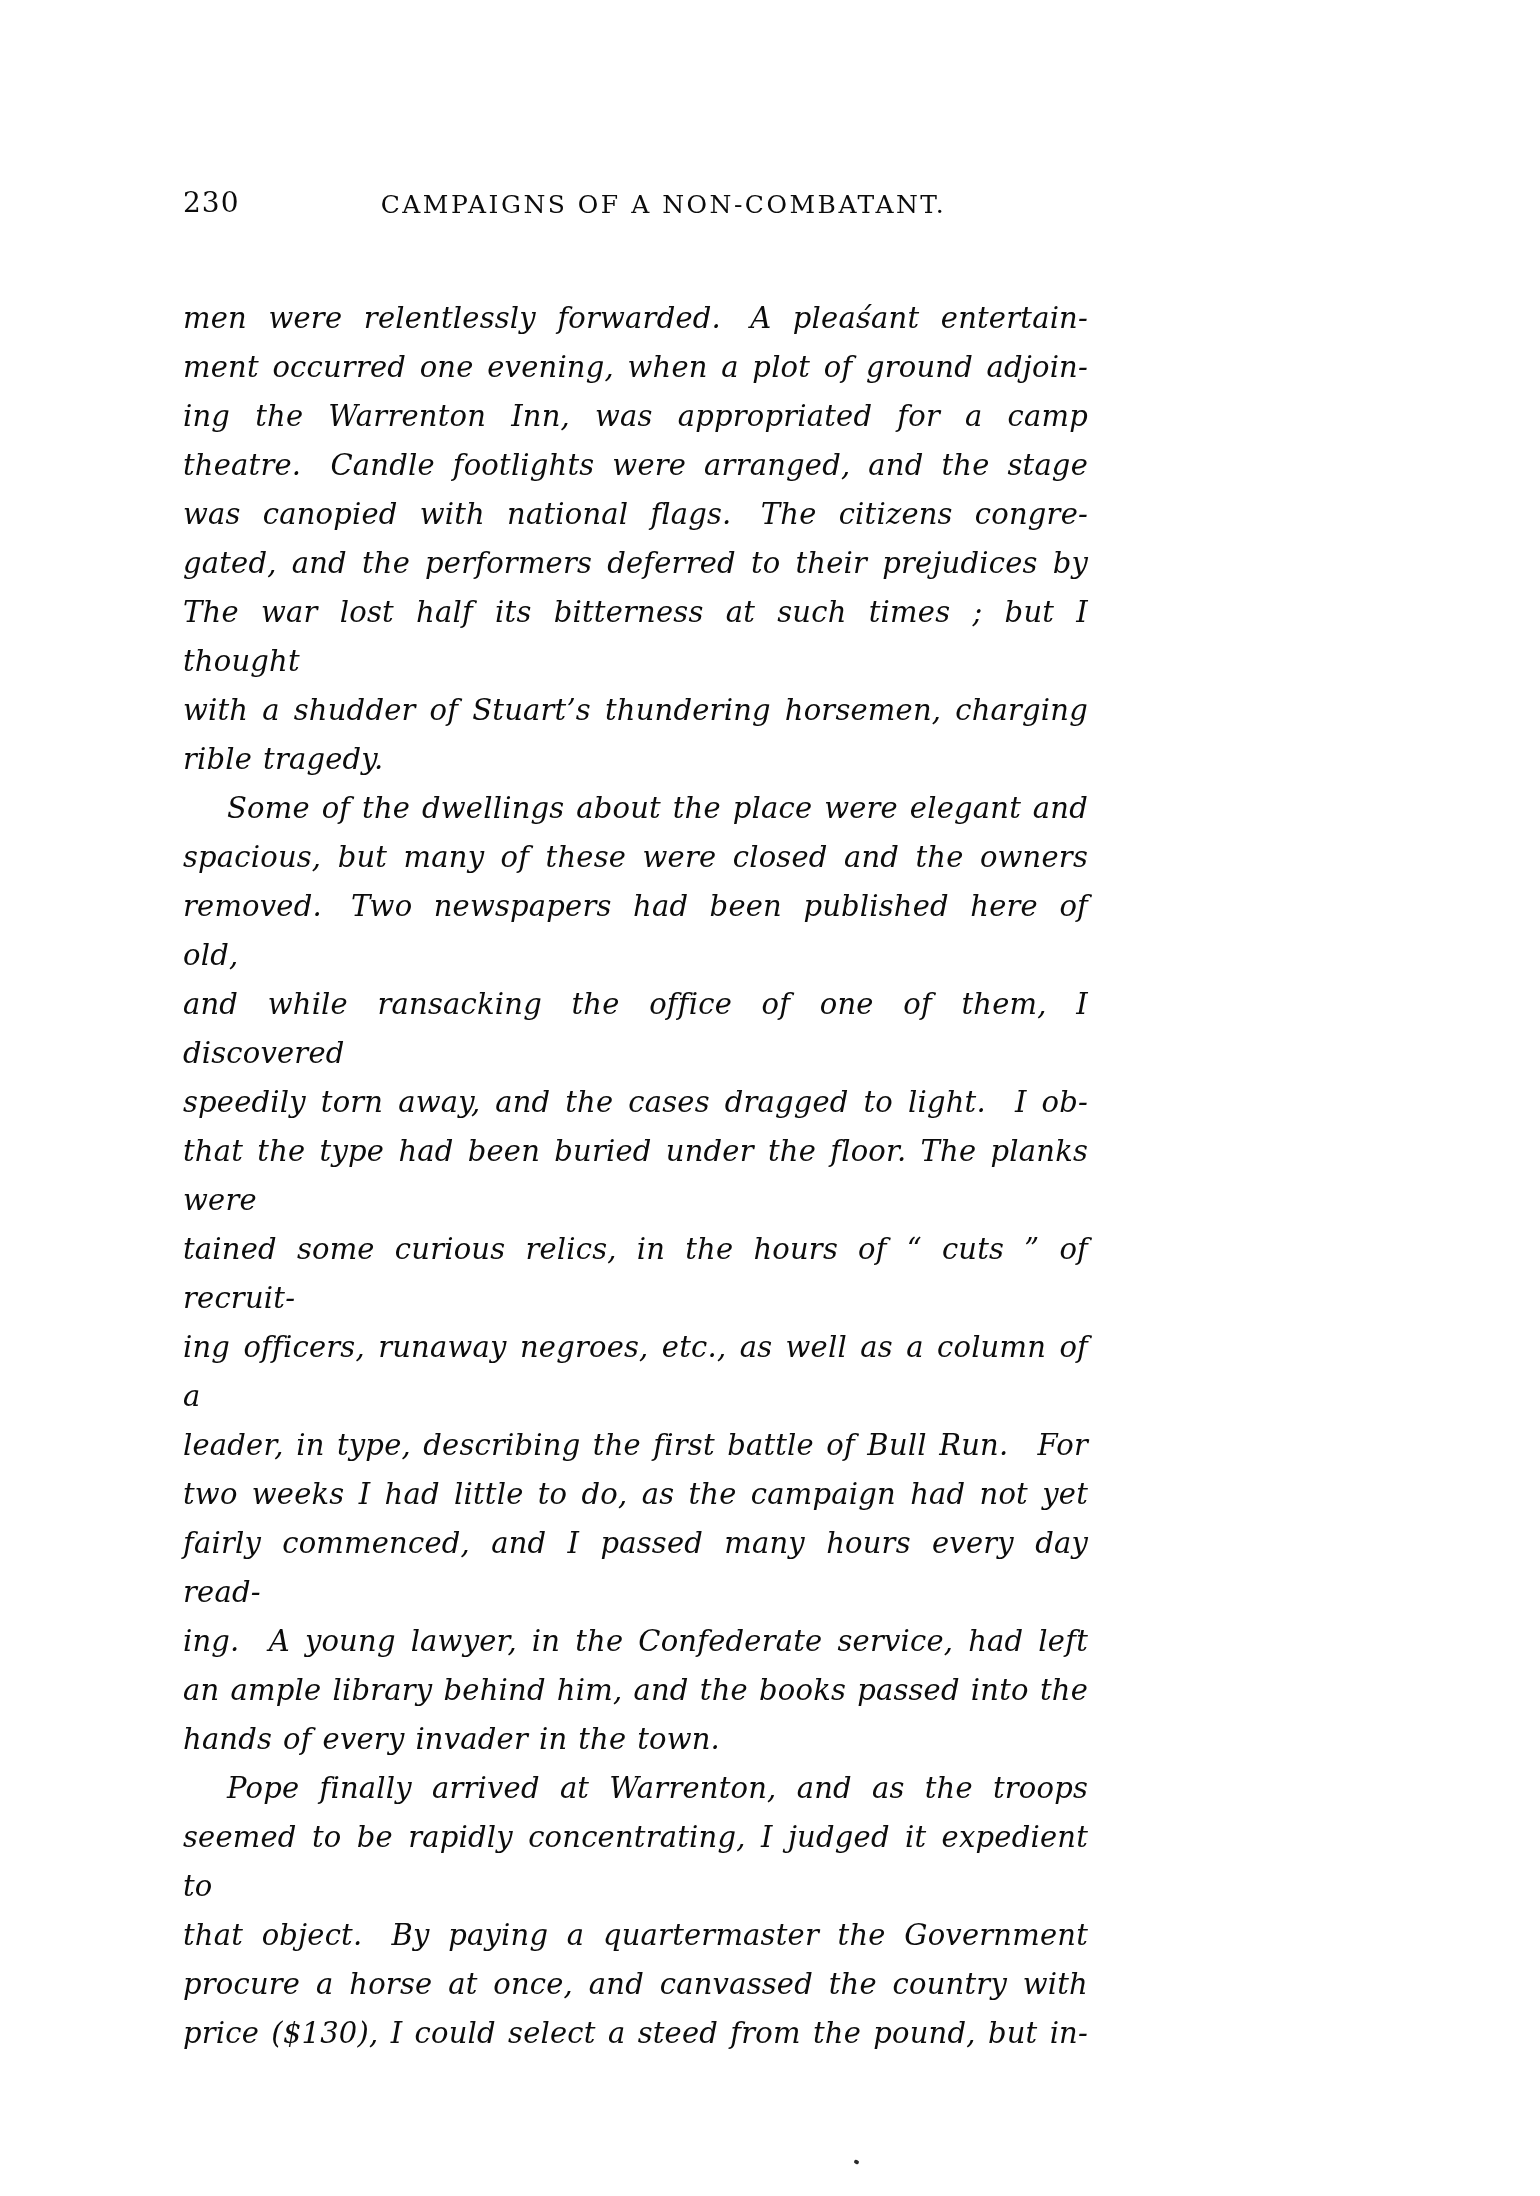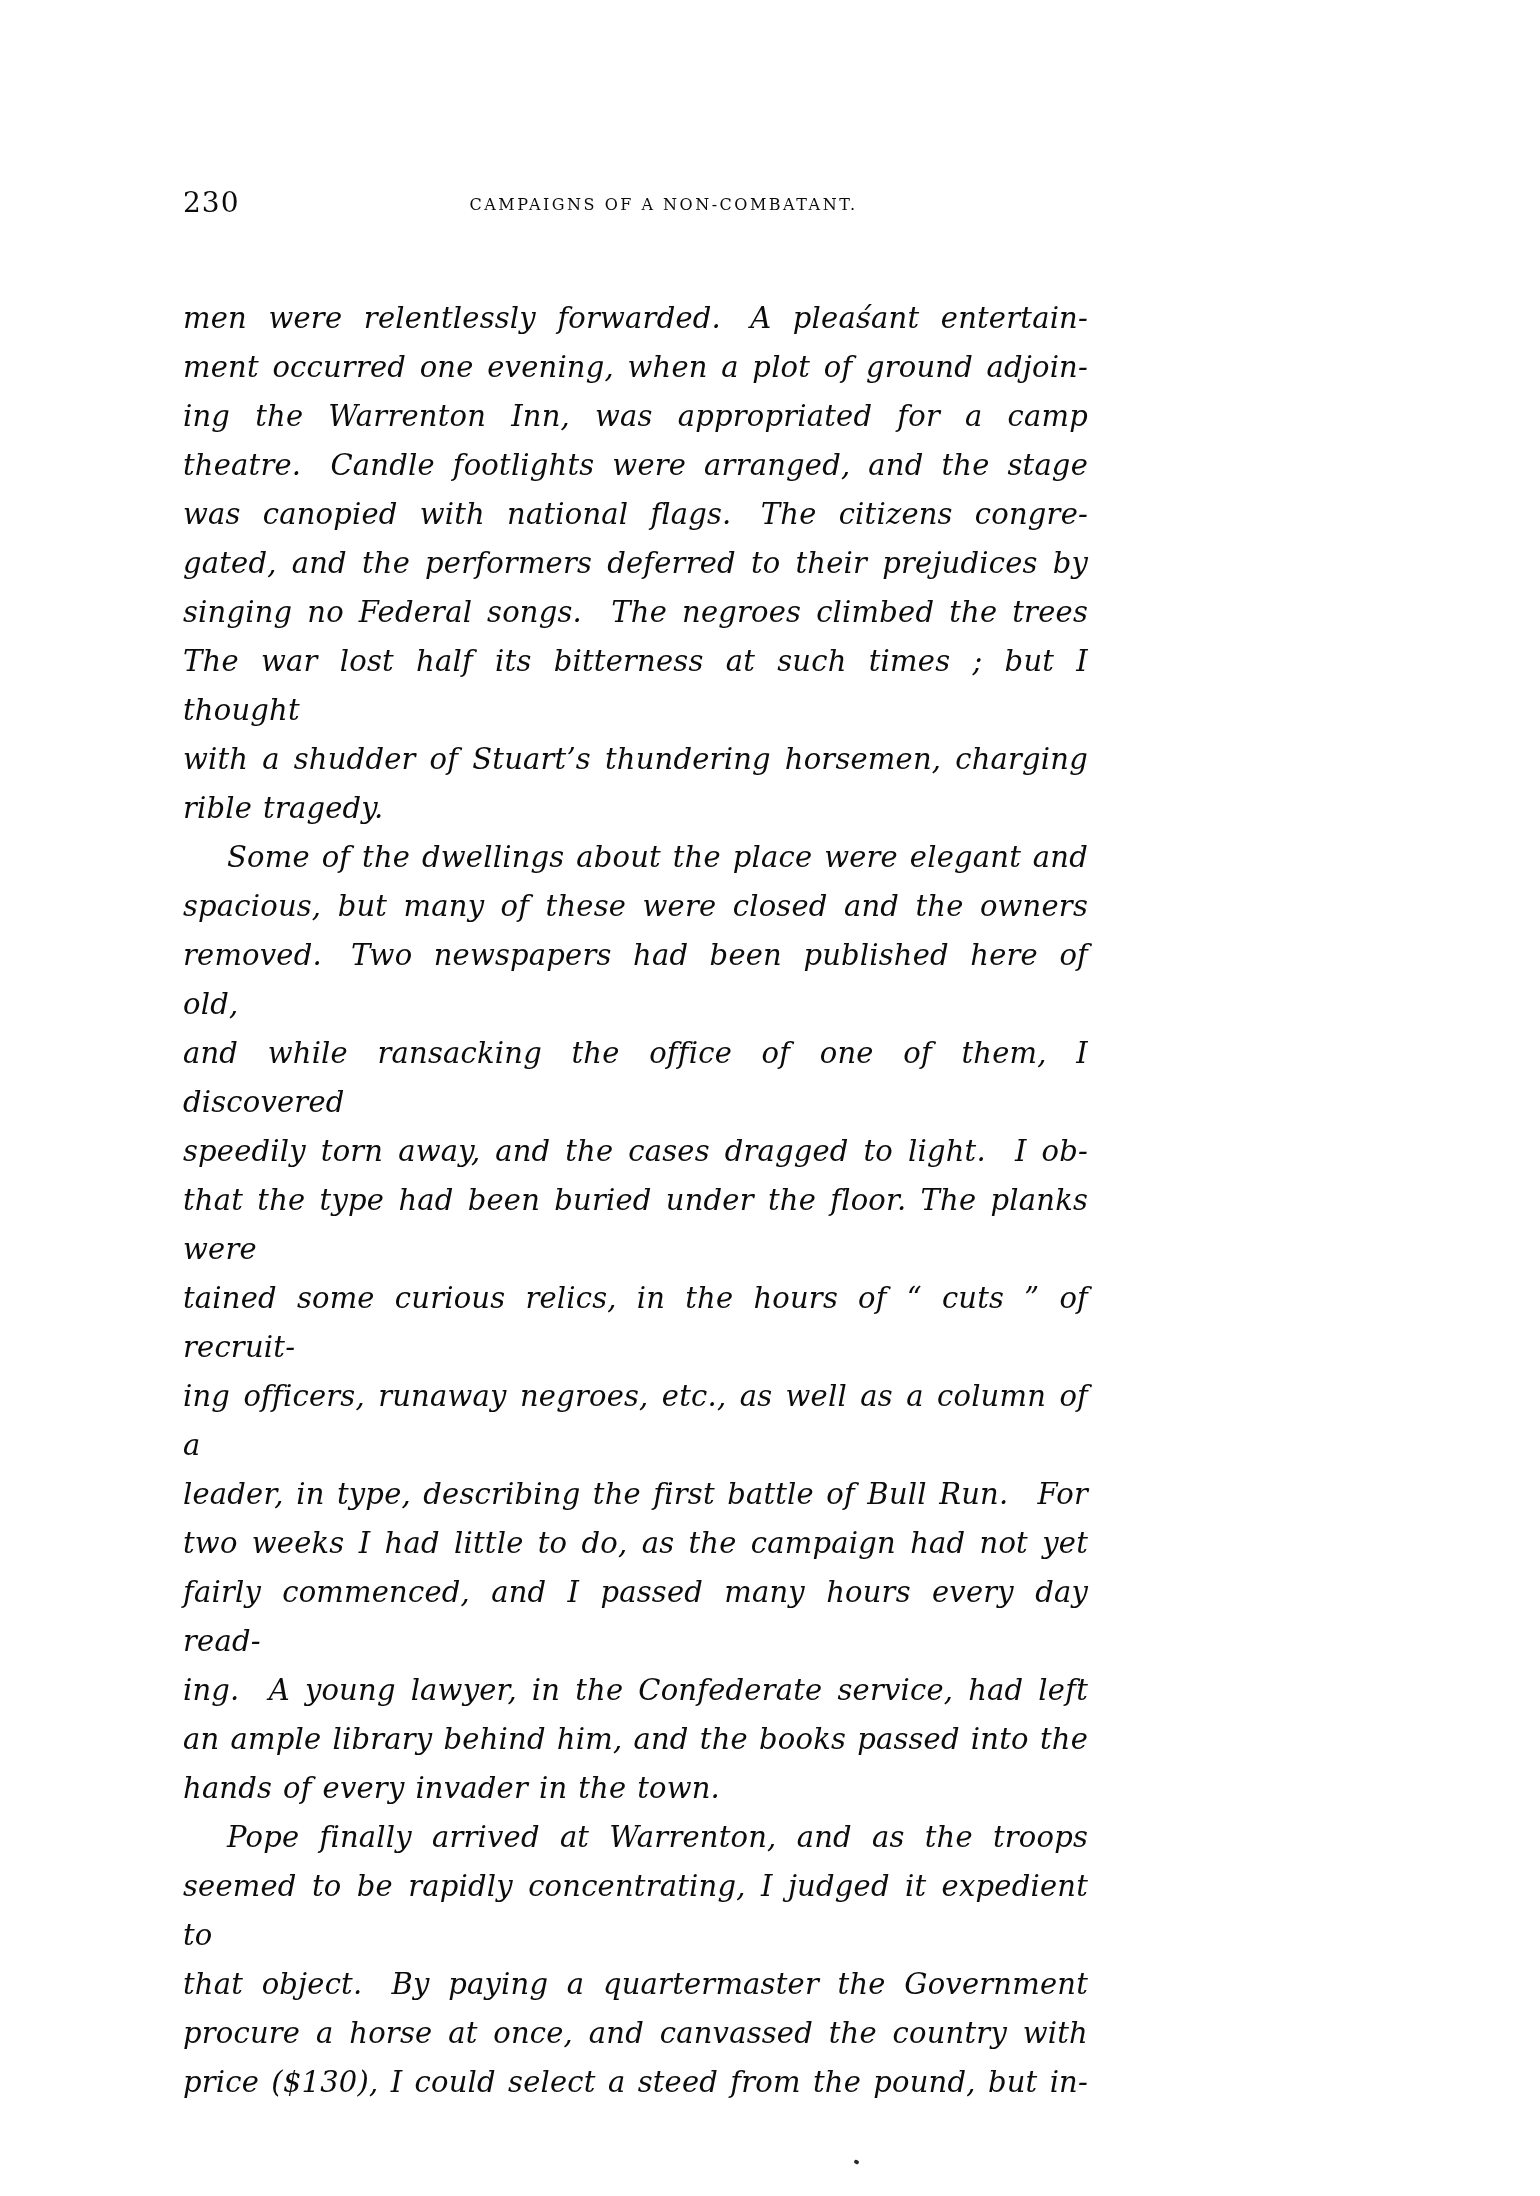--- a/index.html
+++ b/index.html
@@ -33,21 +33,21 @@
     left: 0;
     top: 0;
     letter-spacing: 1px;
   }
   .running-title {
     position: absolute;
     left: 0;
     right: 0;
     top: 2px;
     text-align: center;
-    font-size: 16px;
+    font-size: 25px;
     letter-spacing: 2.5px;
     transform: translateX(28px);
     white-space: nowrap;
   }
   .body-text {
     margin-top: 72px;
     font-size: 29px;
     line-height: 49px;
     letter-spacing: 0.2px;
     word-spacing: 1.5px;
@@ -81,21 +81,20 @@
       <span class="running-title">CAMPAIGNS OF A NON-COMBATANT.</span>
     </div>
     <div class="body-text">
         <div class="para">
           <div class="line">men were relentlessly forwarded. A pleaśant entertain-</div>
           <div class="line">ment occurred one evening, when a plot of ground adjoin-</div>
           <div class="line">ing the Warrenton Inn, was appropriated for a camp</div>
           <div class="line">theatre. Candle footlights were arranged, and the stage</div>
           <div class="line">was canopied with national flags. The citizens congre-</div>
           <div class="line">gated, and the performers deferred to their prejudices by</div>
-          <div class="line">singing no Federal songs. The negroes climbed the trees</div>
           <div class="line">The war lost half its bitterness at such times ; but I thought</div>
           <div class="line">with a shudder of Stuart’s thundering horsemen, charging</div>
           <div class="line short">rible tragedy.</div>
         </div>
         <div class="para">
           <div class="line indent">Some of the dwellings about the place were elegant and</div>
           <div class="line">spacious, but many of these were closed and the owners</div>
           <div class="line">removed. Two newspapers had been published here of old,</div>
           <div class="line">and while ransacking the office of one of them, I discovered</div>
           <div class="line">speedily torn away, and the cases dragged to light. I ob-</div>

